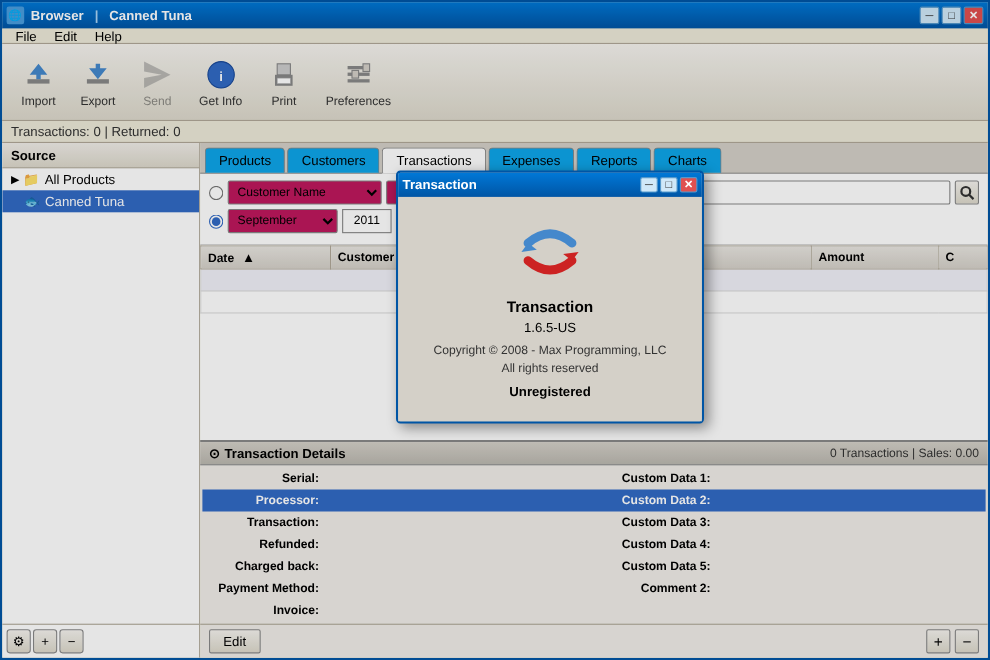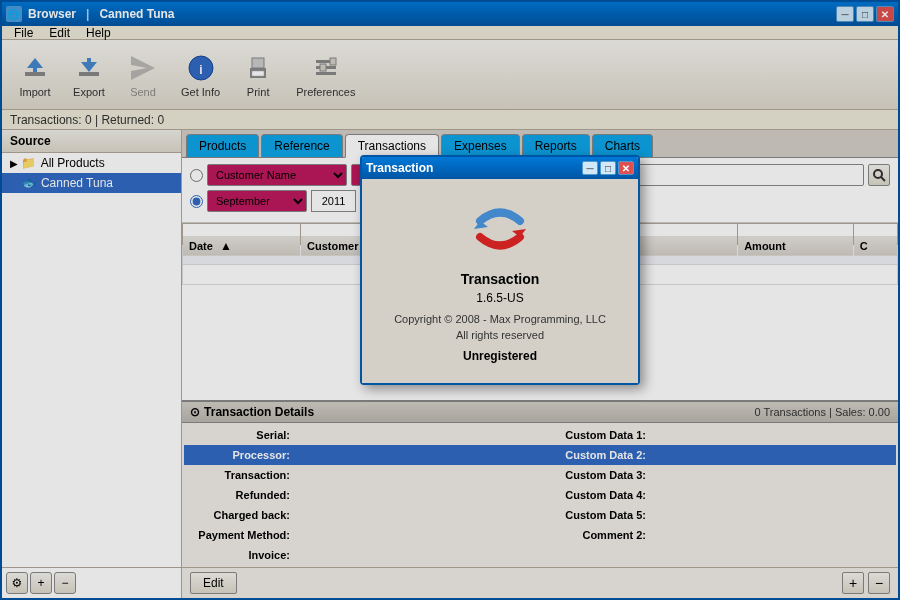--- a/index.html
+++ b/index.html
@@ -54,21 +54,21 @@
     .filter-select { height: 22px; border: 1px solid #888; border-radius: 2px; background: #be185d; padding: 0 4px; font-size: 11px; }
     .filter-input { height: 22px; border: 1px solid #888; border-radius: 2px; padding: 0 4px; font-size: 11px; flex: 1; }
     .filter-btn { width: 22px; height: 22px; border: 1px solid #888; background: linear-gradient(to bottom, #f5f3ee, #ddd9cc); display: flex; align-items: center; justify-content: center; cursor: pointer; border-radius: 2px; }
     .date-nav-btn { width: 20px; height: 20px; border: 1px solid #888; background: linear-gradient(to bottom, #f5f3ee, #ddd9cc); display: flex; align-items: center; justify-content: center; cursor: pointer; font-size: 10px; }
     .year-input { width: 45px; height: 22px; border: 1px solid #888; text-align: center; font-size: 11px; }
     .year-spin-btn { width: 16px; height: 11px; border: 1px solid #888; background: linear-gradient(to bottom, #f5f3ee, #ddd9cc); display: flex; align-items: center; justify-content: center; font-size: 8px; cursor: pointer; }
 
     
     .table-area { flex: 1; overflow-y: auto; background: white; }
     .data-table { width: 100%; border-collapse: collapse; }
-    .data-table th { background: linear-gradient(to bottom, #e8e5e0, #d4d0c8); border: 1px solid #b0a898; padding: 3px 6px; text-align: left; font-size: 11px; position: sticky; top: 12px; }
+    .data-table th { background: linear-gradient(to bottom, #e8e5e0, #d4d0c8); border: 1px solid #b0a898; padding: 3px 6px; text-align: left; font-size: 11px; position: sticky; top: 0; }
     .data-table td { border: 1px solid #ddd; padding: 3px 6px; font-size: 11px; }
     .data-table tr:nth-child(even) td { background: #f0f0f8; }
     .data-table tr:nth-child(odd) td { background: white; }
     .sort-arrow { display: inline-block; margin-left: 4px; }
 
     
     .bottom-panel { border-top: 2px solid #888; background: #f0ede8; }
     .bottom-panel-header { background: linear-gradient(to bottom, #d4d0c8, #bbb8b0); padding: 3px 8px; display: flex; align-items: center; justify-content: space-between; border-bottom: 1px solid #888; }
     .bottom-panel-title { font-weight: bold; font-size: 11px; display: flex; align-items: center; gap: 4px; }
     .bottom-panel-status { font-size: 11px; color: #333; }
@@ -213,21 +213,21 @@
         <div class="sidebar-footer-btn">⚙</div>
         <div class="sidebar-footer-btn">+</div>
         <div class="sidebar-footer-btn">−</div>
       </div>
     </div>
 
     <div class="content">
 
       <div class="tabs">
         <div class="tab">Products</div>
-        <div class="tab">Reference</div>
+        <div class="tab">Customers</div>
         <div class="tab active">Transactions</div>
         <div class="tab">Expenses</div>
         <div class="tab">Reports</div>
         <div class="tab">Charts</div>
       </div>
 
       <div class="filter-area">
         <div class="filter-row">
           <input type="radio" class="filter-radio" name="filter-type" style="">
           <select class="filter-select" style="width:140px">

